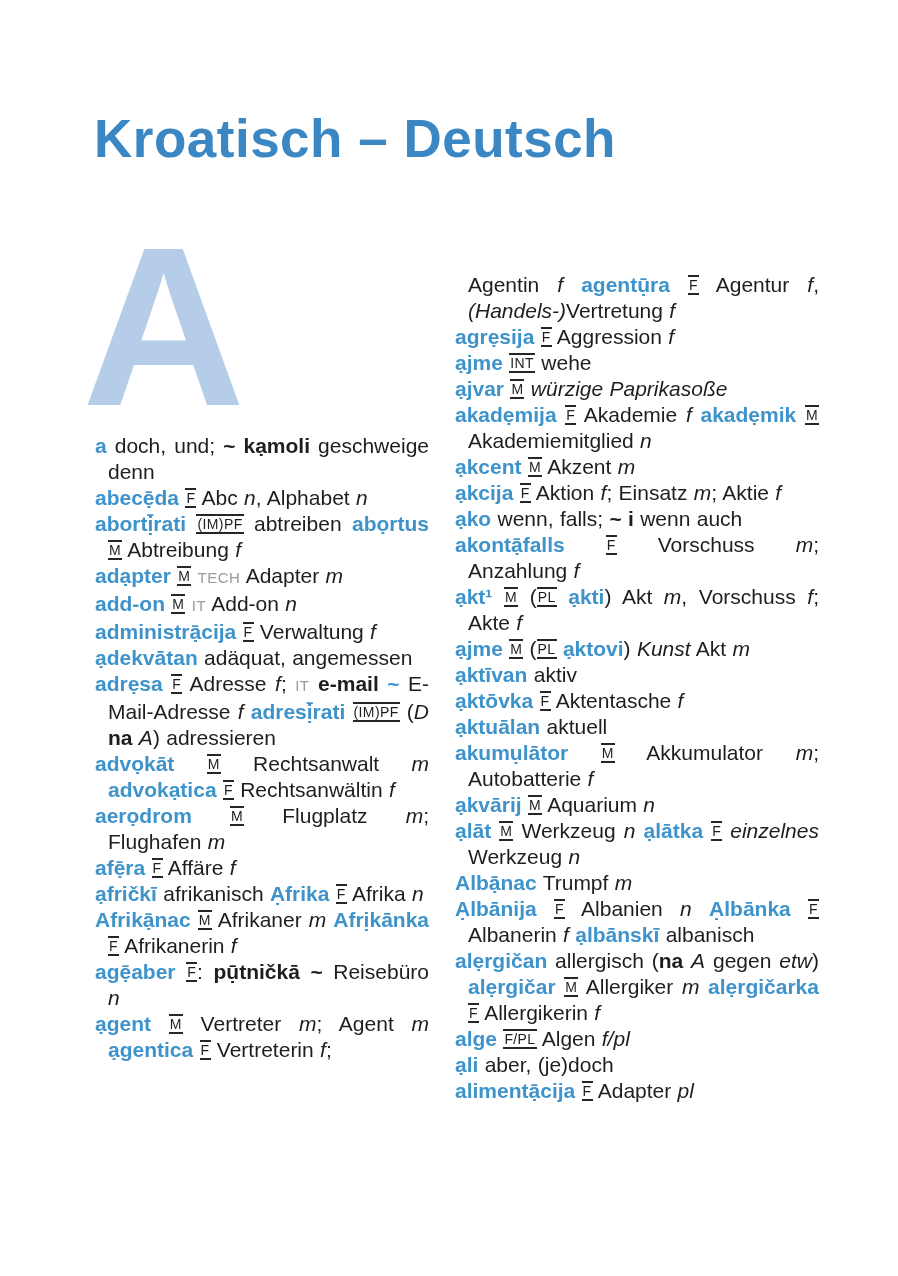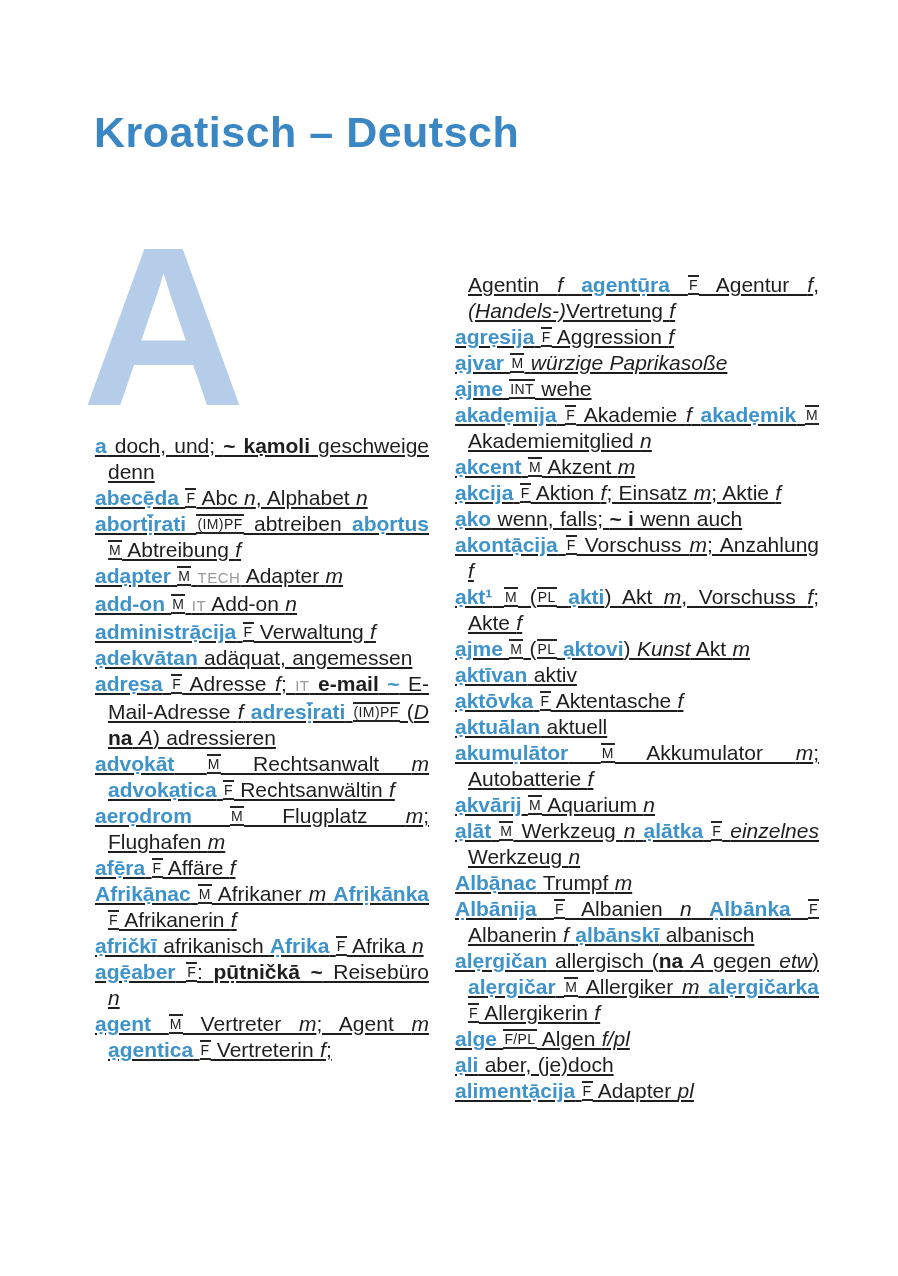--- a/index.html
+++ b/index.html
@@ -4,31 +4,31 @@
 <style>
   html,body { margin:0; padding:0; }
   body {
     width:898px; height:1276px; background:#ffffff; position:relative; overflow:hidden;
     font-family:"Liberation Sans","DejaVu Sans",sans-serif;
     color:var(--body,#1e1e1e);
     -webkit-font-smoothing:antialiased;
   }
   .page-title {
     position:absolute; left:94px; top:108px; margin:0;
-    font-size:43px; font-weight:bold; letter-spacing:0.5px;
+    font-size:53px; font-weight:bold; letter-spacing:0.5px;
     color:var(--title-blue,#3a87c4);
   }
   .big-letter {
     position:absolute; left:82px; top:214px;
     font-size:226px; line-height:1; font-weight:bold;
     color:var(--letter-blue,#b5cde9);
   }
   .col {
     position:absolute; font-size:21px; line-height:26px;
-    text-align:justify; word-spacing:0.5px;text-decoration:underline;
+    text-align:justify; word-spacing:0.5px;
   }
   .col-left  { left:95px;  top:433px; width:334px; }
   .col-right { left:455px; top:272px; width:364px; }
   .entry { margin:0; padding-left:13px; text-indent:-13px; }
   .entry.cont { text-indent:0; }
   .hw { color:var(--headword-blue,#3f93cb); font-weight:bold; }
   .b  { font-weight:bold; }
   .i  { font-style:italic; }
   .tag {
     display:inline-block; text-indent:0;
@@ -50,35 +50,35 @@
     <p class="entry"><span class="hw">abecẹ̄da</span><span class="pl"> </span><span class="tag">F</span><span class="pl"> Abc </span><span class="i">n</span><span class="pl">, Alphabet </span><span class="i">n</span></p>
     <p class="entry"><span class="hw">abortị̄rati</span><span class="pl"> </span><span class="tag">(IM)PF</span><span class="pl"> abtreiben </span><span class="hw">abọrtus</span><span class="pl"> </span><span class="tag">M</span><span class="pl"> Abtreibung </span><span class="i">f</span></p>
     <p class="entry"><span class="hw">adạpter</span><span class="pl"> </span><span class="tag">M</span><span class="pl"> </span><span class="dom">TECH</span><span class="pl"> Adapter </span><span class="i">m</span></p>
     <p class="entry"><span class="hw">add-on</span><span class="pl"> </span><span class="tag">M</span><span class="pl"> </span><span class="dom">IT</span><span class="pl"> Add-on </span><span class="i">n</span></p>
     <p class="entry"><span class="hw">administrạ̄cija</span><span class="pl"> </span><span class="tag">F</span><span class="pl"> Verwaltung </span><span class="i">f</span></p>
     <p class="entry"><span class="hw">ạdekvātan</span><span class="pl"> adäquat, angemessen</span></p>
     <p class="entry"><span class="hw">adrẹsa</span><span class="pl"> </span><span class="tag">F</span><span class="pl"> Adresse </span><span class="i">f</span><span class="pl">; </span><span class="dom">IT</span><span class="pl"> </span><span class="b">e-mail</span><span class="pl"> </span><span class="hw">~</span><span class="pl"> E-Mail-Adresse </span><span class="i">f</span><span class="pl"> </span><span class="hw">adresị̄rati</span><span class="pl"> </span><span class="tag">(IM)PF</span><span class="pl"> (</span><span class="i">D</span><span class="pl"> </span><span class="b">na</span><span class="pl"> </span><span class="i">A</span><span class="pl">) adressieren</span></p>
     <p class="entry"><span class="hw">advọkāt</span><span class="pl"> </span><span class="tag">M</span><span class="pl"> Rechtsanwalt </span><span class="i">m</span><span class="pl"> </span><span class="hw">advokạtica</span><span class="pl"> </span><span class="tag">F</span><span class="pl"> Rechtsanwältin </span><span class="i">f</span></p>
     <p class="entry"><span class="hw">aerọdrom</span><span class="pl"> </span><span class="tag">M</span><span class="pl"> Flugplatz </span><span class="i">m</span><span class="pl">; Flughafen </span><span class="i">m</span></p>
     <p class="entry"><span class="hw">afẹ̄ra</span><span class="pl"> </span><span class="tag">F</span><span class="pl"> Affäre </span><span class="i">f</span></p>
+    <p class="entry"><span class="hw">ạfričkī</span><span class="pl"> afrikanisch </span><span class="hw">Ạfrika</span><span class="pl"> </span><span class="tag">F</span><span class="pl"> Afrika </span><span class="i">n</span></p>
     <p class="entry"><span class="hw">Afrikạ̄nac</span><span class="pl"> </span><span class="tag">M</span><span class="pl"> Afrikaner </span><span class="i">m</span><span class="pl"> </span><span class="hw">Afrịkānka</span><span class="pl"> </span><span class="tag">F</span><span class="pl"> Afrikanerin </span><span class="i">f</span></p>
-    <p class="entry"><span class="hw">ạfričkī</span><span class="pl"> afrikanisch </span><span class="hw">Ạfrika</span><span class="pl"> </span><span class="tag">F</span><span class="pl"> Afrika </span><span class="i">n</span></p>
     <p class="entry"><span class="hw">agẹ̄aber</span><span class="pl"> </span><span class="tag">F</span><span class="pl">: </span><span class="b">pụ̄tničkā ~</span><span class="pl"> Reisebüro </span><span class="i">n</span></p>
     <p class="entry"><span class="hw">ạgent</span><span class="pl"> </span><span class="tag">M</span><span class="pl"> Vertreter </span><span class="i">m</span><span class="pl">; Agent </span><span class="i">m</span><span class="pl"> </span><span class="hw">ạgentica</span><span class="pl"> </span><span class="tag">F</span><span class="pl"> Vertreterin </span><span class="i">f</span><span class="pl">;</span></p>
   </div>
 <div class="col col-right">
     <p class="entry cont"><span class="pl">Agentin </span><span class="i">f</span><span class="pl"> </span><span class="hw">agentụ̄ra</span><span class="pl"> </span><span class="tag">F</span><span class="pl"> Agentur </span><span class="i">f</span><span class="pl">, </span><span class="i">(Handels-)</span><span class="pl">Vertretung </span><span class="i">f</span></p>
     <p class="entry"><span class="hw">agrẹsija</span><span class="pl"> </span><span class="tag">F</span><span class="pl"> Aggression </span><span class="i">f</span></p>
+    <p class="entry"><span class="hw">ạjme</span><span class="pl"> </span><span class="tag">INT</span><span class="pl"> wehe</span></p>
     <p class="entry"><span class="hw">ạjvar</span><span class="pl"> </span><span class="tag">M</span><span class="pl"> </span><span class="i">würzige Paprikasoße</span></p>
-    <p class="entry"><span class="hw">ạjme</span><span class="pl"> </span><span class="tag">INT</span><span class="pl"> wehe</span></p>
     <p class="entry"><span class="hw">akadẹmija</span><span class="pl"> </span><span class="tag">F</span><span class="pl"> Akademie </span><span class="i">f</span><span class="pl"> </span><span class="hw">akadẹmik</span><span class="pl"> </span><span class="tag">M</span><span class="pl"> Akademiemitglied </span><span class="i">n</span></p>
     <p class="entry"><span class="hw">ạkcent</span><span class="pl"> </span><span class="tag">M</span><span class="pl"> Akzent </span><span class="i">m</span></p>
     <p class="entry"><span class="hw">ạkcija</span><span class="pl"> </span><span class="tag">F</span><span class="pl"> Aktion </span><span class="i">f</span><span class="pl">; Einsatz </span><span class="i">m</span><span class="pl">; Aktie </span><span class="i">f</span></p>
     <p class="entry"><span class="hw">ạko</span><span class="pl"> wenn, falls; </span><span class="b">~ i</span><span class="pl"> wenn auch</span></p>
-    <p class="entry"><span class="hw">akontạ̄cija</span><span class="pl"> </span><span class="tag">F</span><span class="pl"> Vorschuss </span><span class="i">m</span><span class="pl">; Anzahlung </span><span class="i">f</span></p>
+    <p class="entry"><span class="hw">akontạ̄falls</span><span class="pl"> </span><span class="tag">F</span><span class="pl"> Vorschuss </span><span class="i">m</span><span class="pl">; Anzahlung </span><span class="i">f</span></p>
     <p class="entry"><span class="hw">ạkt¹</span><span class="pl"> </span><span class="tag">M</span><span class="pl"> (</span><span class="tag">PL</span><span class="pl"> </span><span class="hw">ạkti</span><span class="pl">) Akt </span><span class="i">m</span><span class="pl">, Vorschuss </span><span class="i">f</span><span class="pl">; Akte </span><span class="i">f</span></p>
     <p class="entry"><span class="hw">ạjme</span><span class="pl"> </span><span class="tag">M</span><span class="pl"> (</span><span class="tag">PL</span><span class="pl"> </span><span class="hw">ạktovi</span><span class="pl">) </span><span class="i">Kunst</span><span class="pl"> Akt </span><span class="i">m</span></p>
     <p class="entry"><span class="hw">ạktīvan</span><span class="pl"> aktiv</span></p>
     <p class="entry"><span class="hw">ạktōvka</span><span class="pl"> </span><span class="tag">F</span><span class="pl"> Aktentasche </span><span class="i">f</span></p>
     <p class="entry"><span class="hw">ạktuālan</span><span class="pl"> aktuell</span></p>
     <p class="entry"><span class="hw">akumụlātor</span><span class="pl"> </span><span class="tag">M</span><span class="pl"> Akkumulator </span><span class="i">m</span><span class="pl">; Autobatterie </span><span class="i">f</span></p>
     <p class="entry"><span class="hw">ạkvārij</span><span class="pl"> </span><span class="tag">M</span><span class="pl"> Aquarium </span><span class="i">n</span></p>
     <p class="entry"><span class="hw">ạlāt</span><span class="pl"> </span><span class="tag">M</span><span class="pl"> Werkzeug </span><span class="i">n</span><span class="pl"> </span><span class="hw">ạlātka</span><span class="pl"> </span><span class="tag">F</span><span class="pl"> </span><span class="i">einzelnes</span><span class="pl"> Werkzeug </span><span class="i">n</span></p>
     <p class="entry"><span class="hw">Albạ̄nac</span><span class="pl"> Trumpf </span><span class="i">m</span></p>
     <p class="entry"><span class="hw">Ạlbānija</span><span class="pl"> </span><span class="tag">F</span><span class="pl"> Albanien </span><span class="i">n</span><span class="pl"> </span><span class="hw">Ạlbānka</span><span class="pl"> </span><span class="tag">F</span><span class="pl"> Albanerin </span><span class="i">f</span><span class="pl"> </span><span class="hw">ạlbānskī</span><span class="pl"> albanisch</span></p>

